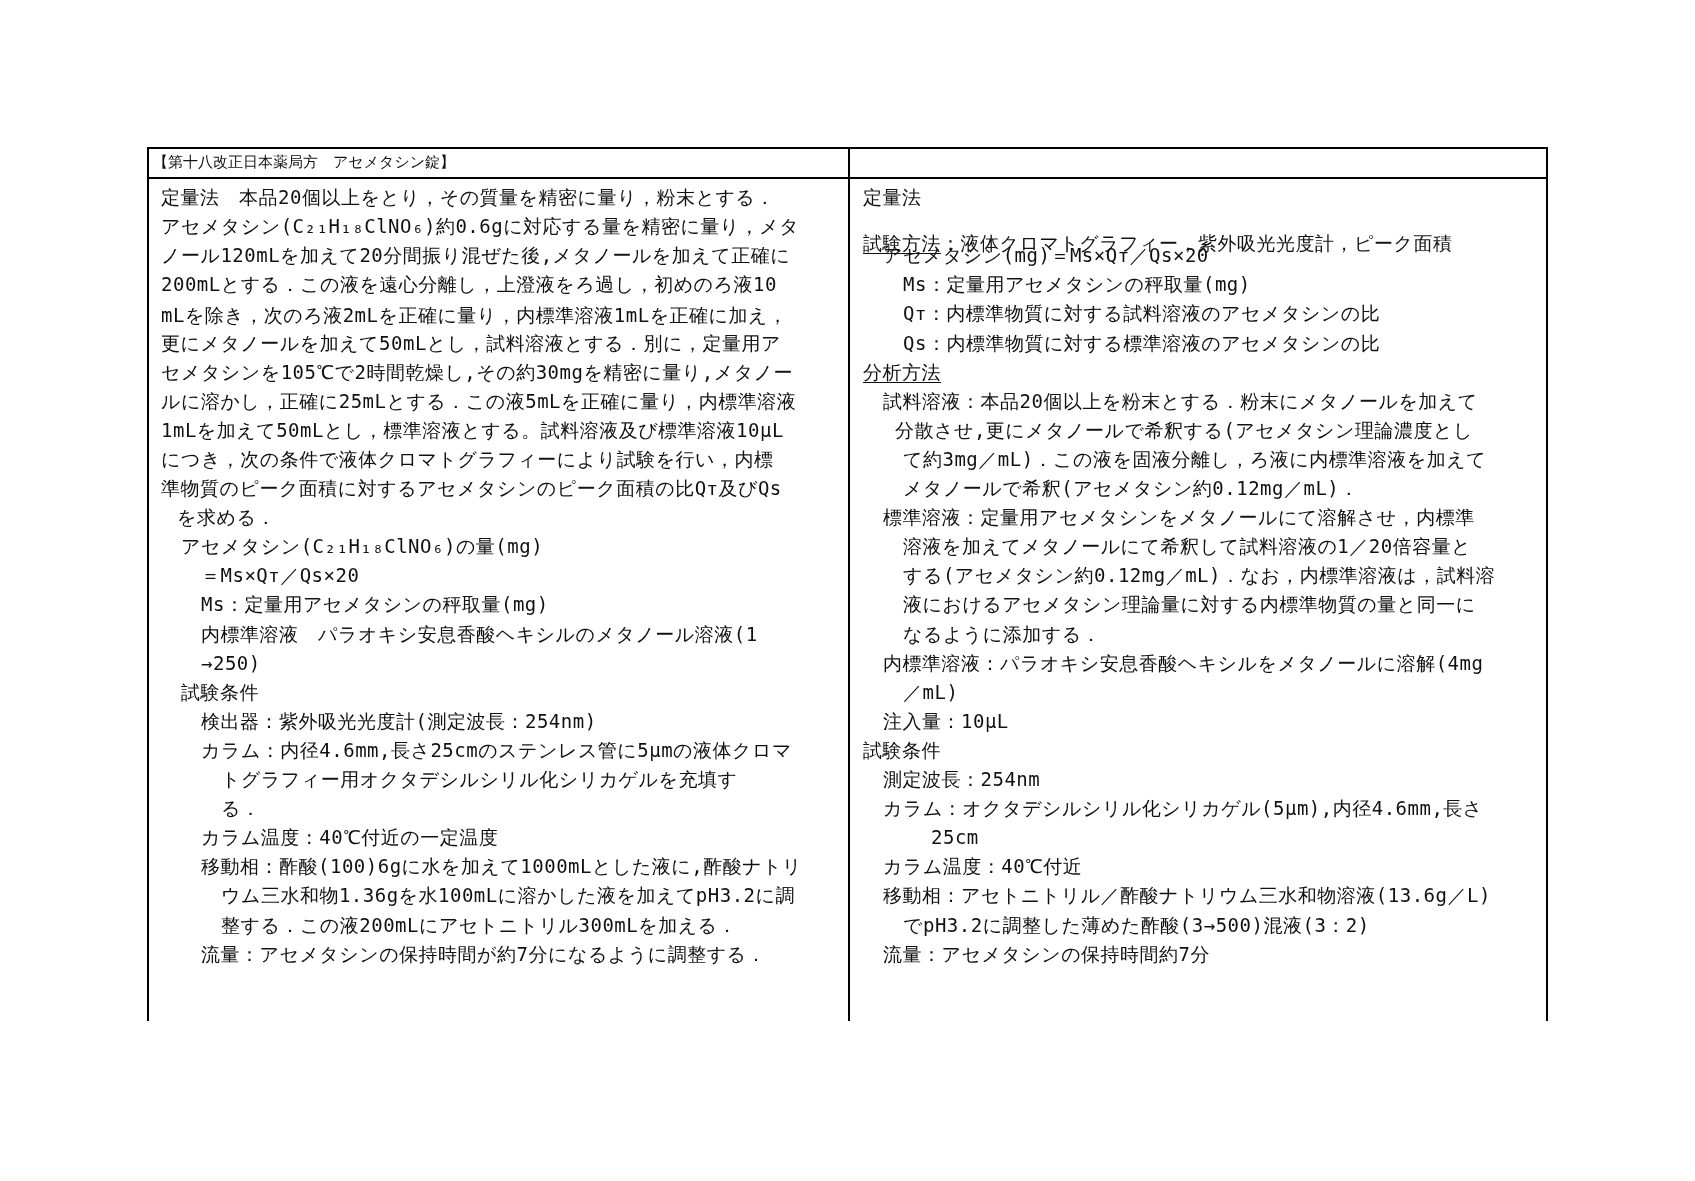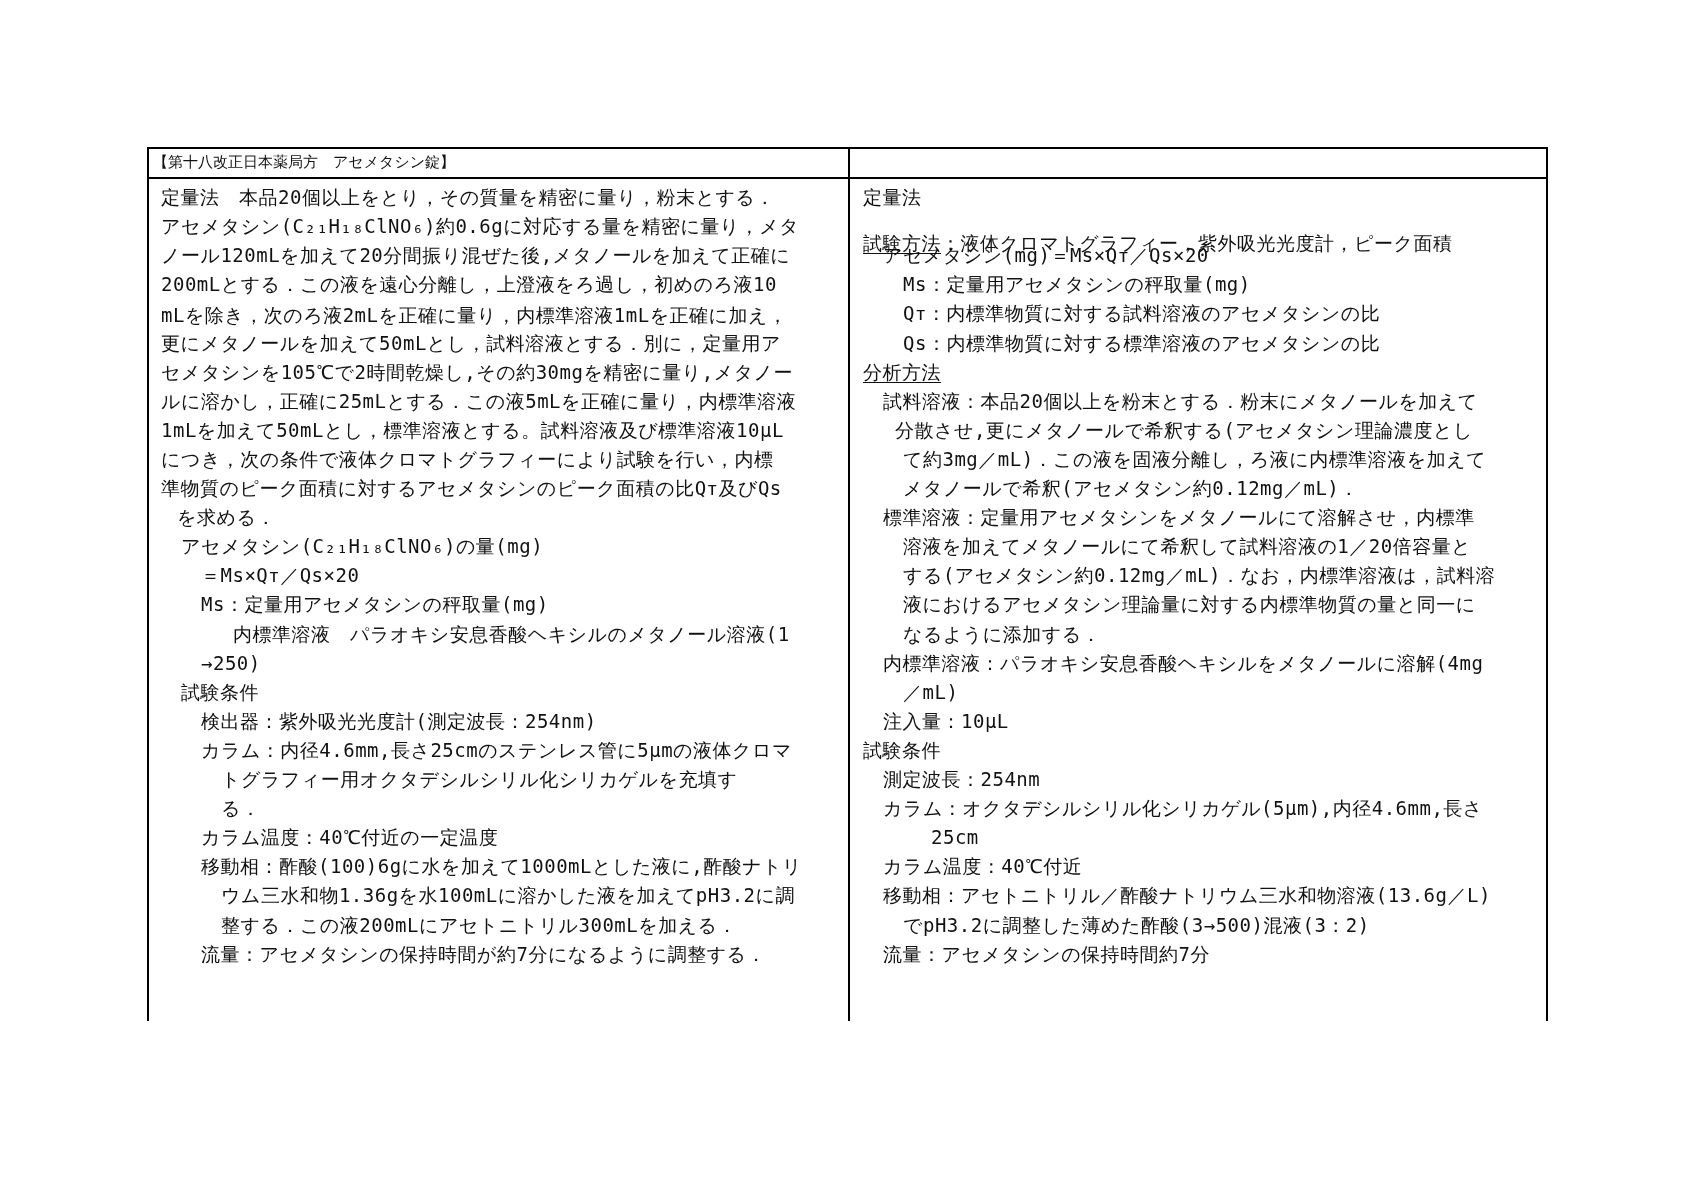--- a/index.html
+++ b/index.html
@@ -35,21 +35,21 @@
       <div class="ln" style="top: 148.5px; left: 0px;"><span>更にメタノールを加えて50mLとし，試料溶液とする．別に，定量用ア</span></div>
       <div class="ln" style="top: 177.6px; left: 0px;"><span>セメタシンを105℃で2時間乾燥し,その約30mgを精密に量り,メタノー</span></div>
       <div class="ln" style="top: 206.7px; left: 0px;"><span>ルに溶かし，正確に25mLとする．この液5mLを正確に量り，内標準溶液</span></div>
       <div class="ln" style="top: 235.8px; left: 0px;"><span>1mLを加えて50mLとし，標準溶液とする。試料溶液及び標準溶液10μL</span></div>
       <div class="ln" style="top: 264.9px; left: 0px;"><span>につき，次の条件で液体クロマトグラフィーにより試験を行い，内標</span></div>
       <div class="ln" style="top: 294px; left: 0px;"><span>準物質のピーク面積に対するアセメタシンのピーク面積の比Qᴛ及びQs</span></div>
       <div class="ln" style="top: 323.1px; left: 16px;"><span>を求める．</span></div>
       <div class="ln" style="top: 352.2px; left: 20px;"><span>アセメタシン(C₂₁H₁₈ClNO₆)の量(mg)</span></div>
       <div class="ln" style="top: 381.3px; left: 40px;"><span>＝Ms×Qᴛ／Qs×20</span></div>
       <div class="ln" style="top: 410.4px; left: 40px;"><span>Ms：定量用アセメタシンの秤取量(mg)</span></div>
-      <div class="ln" style="top: 439.5px; left: 40px; margin-left: 32px;"><span>内標準溶液　パラオキシ安息香酸ヘキシルのメタノール溶液(1</span></div>
+      <div class="ln" style="top: 439.5px; left: 40px;"><span>内標準溶液　パラオキシ安息香酸ヘキシルのメタノール溶液(1</span></div>
       <div class="ln" style="top: 468.6px; left: 40px;"><span>→250)</span></div>
       <div class="ln" style="top: 497.7px; left: 20px;"><span>試験条件</span></div>
       <div class="ln" style="top: 526.8px; left: 40px;"><span>検出器：紫外吸光光度計(測定波長：254nm)</span></div>
       <div class="ln" style="top: 555.9px; left: 40px;"><span>カラム：内径4.6mm,長さ25cmのステンレス管に5μmの液体クロマ</span></div>
       <div class="ln" style="top: 585px; left: 60px;"><span>トグラフィー用オクタデシルシリル化シリカゲルを充填す</span></div>
       <div class="ln" style="top: 614.1px; left: 60px;"><span>る．</span></div>
       <div class="ln" style="top: 643.2px; left: 40px;"><span>カラム温度：40℃付近の一定温度</span></div>
       <div class="ln" style="top: 672.3px; left: 40px;"><span>移動相：酢酸(100)6gに水を加えて1000mLとした液に,酢酸ナトリ</span></div>
       <div class="ln" style="top: 701.4px; left: 60px;"><span>ウム三水和物1.36gを水100mLに溶かした液を加えてpH3.2に調</span></div>
       <div class="ln" style="top: 730.5px; left: 60px;"><span>整する．この液200mLにアセトニトリル300mLを加える．</span></div>

